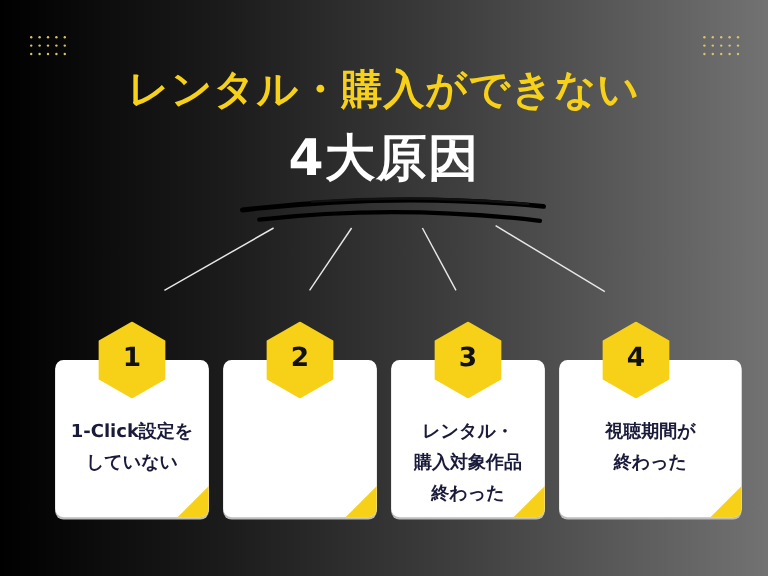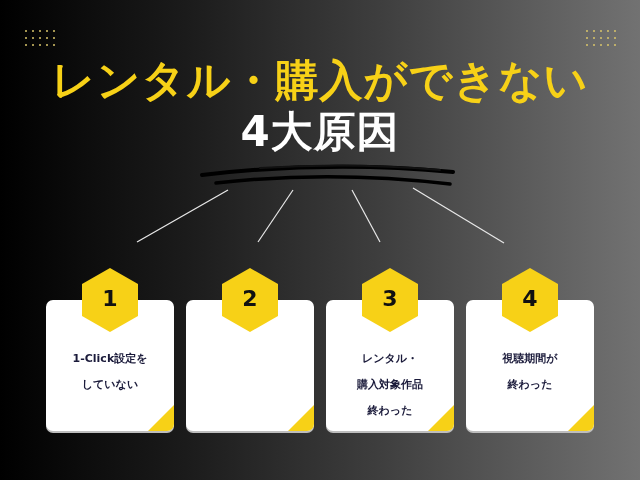--- a/index.html
+++ b/index.html
@@ -2,30 +2,30 @@
 <html><head>
 <meta charset="utf-8">
 <style>
   html,body{margin:0;padding:0;}
   body{width:640px;height:480px;overflow:hidden;position:relative;
     background:linear-gradient(90deg,#000000 0%,#1c1c1c 30%,#3f3f3f 60%,#727272 100%);
     font-family:"DejaVu Sans","Liberation Sans",sans-serif;}
   .dots{position:absolute;display:grid;grid-template-columns:repeat(5,7px);grid-template-rows:repeat(3,7px);}
   .dots span{width:2px;height:2px;background:#d9c46a;border-radius:50%;}
   .title1{position:absolute;left:0;width:640px;top:52px;text-align:center;color:#f7d117;
-    font-size:43px;font-weight:bold;letter-spacing:1px;}
+    font-size:34px;font-weight:bold;letter-spacing:1px;}
   .title2{position:absolute;left:0;width:640px;top:104px;text-align:center;color:#ffffff;
     font-size:42px;font-weight:bold;letter-spacing:1px;}
   svg.deco{position:absolute;left:0;top:0;}
   .card{position:absolute;top:300px;width:128px;height:131px;background:#ffffff;border-radius:7px;
     box-shadow:0 2px 0 #bdbdbd;overflow:hidden;}
   .card .corner{position:absolute;right:0;bottom:0;width:0;height:0;border-style:solid;
     border-width:0 0 26px 26px;border-color:transparent transparent #f7d117 transparent;}
   .card .text{position:absolute;left:0;right:0;top:46px;text-align:center;color:#1a1a3a;
-    font-size:11px;font-weight:bold;line-height:26px;white-space:pre-line;}
+    font-size:15px;font-weight:bold;line-height:26px;white-space:pre-line;}
   .hex{position:absolute;top:268px;width:56px;height:64px;}
   .hex .num{position:absolute;left:0;right:0;top:18px;text-align:center;font-size:22px;font-weight:bold;color:#111;}
 </style>
 </head>
 <body>
 
 <div class="dots" style="left:25px;top:30px;">
   <span></span>
     <span></span>
     <span></span>
@@ -103,21 +103,21 @@
 終わった</div>
   <div class="corner"></div>
 </div>
 <div class="hex" style="left:362px;">
   <svg width="56" height="64">
       <polygon points="28,0 56,16 56,48 28,64 0,48 0,16" fill="#f7d117"></polygon>
     </svg>
   <div class="num">3</div>
 </div>
 
-<div class="card" style="left:466px;">
+<div class="card" style="left:466px;padding-left:24px;">
   <div class="text">視聴期間が
 終わった</div>
   <div class="corner"></div>
 </div>
 <div class="hex" style="left:502px;">
   <svg width="56" height="64">
       <polygon points="28,0 56,16 56,48 28,64 0,48 0,16" fill="#f7d117"></polygon>
     </svg>
   <div class="num">4</div>
 </div>

